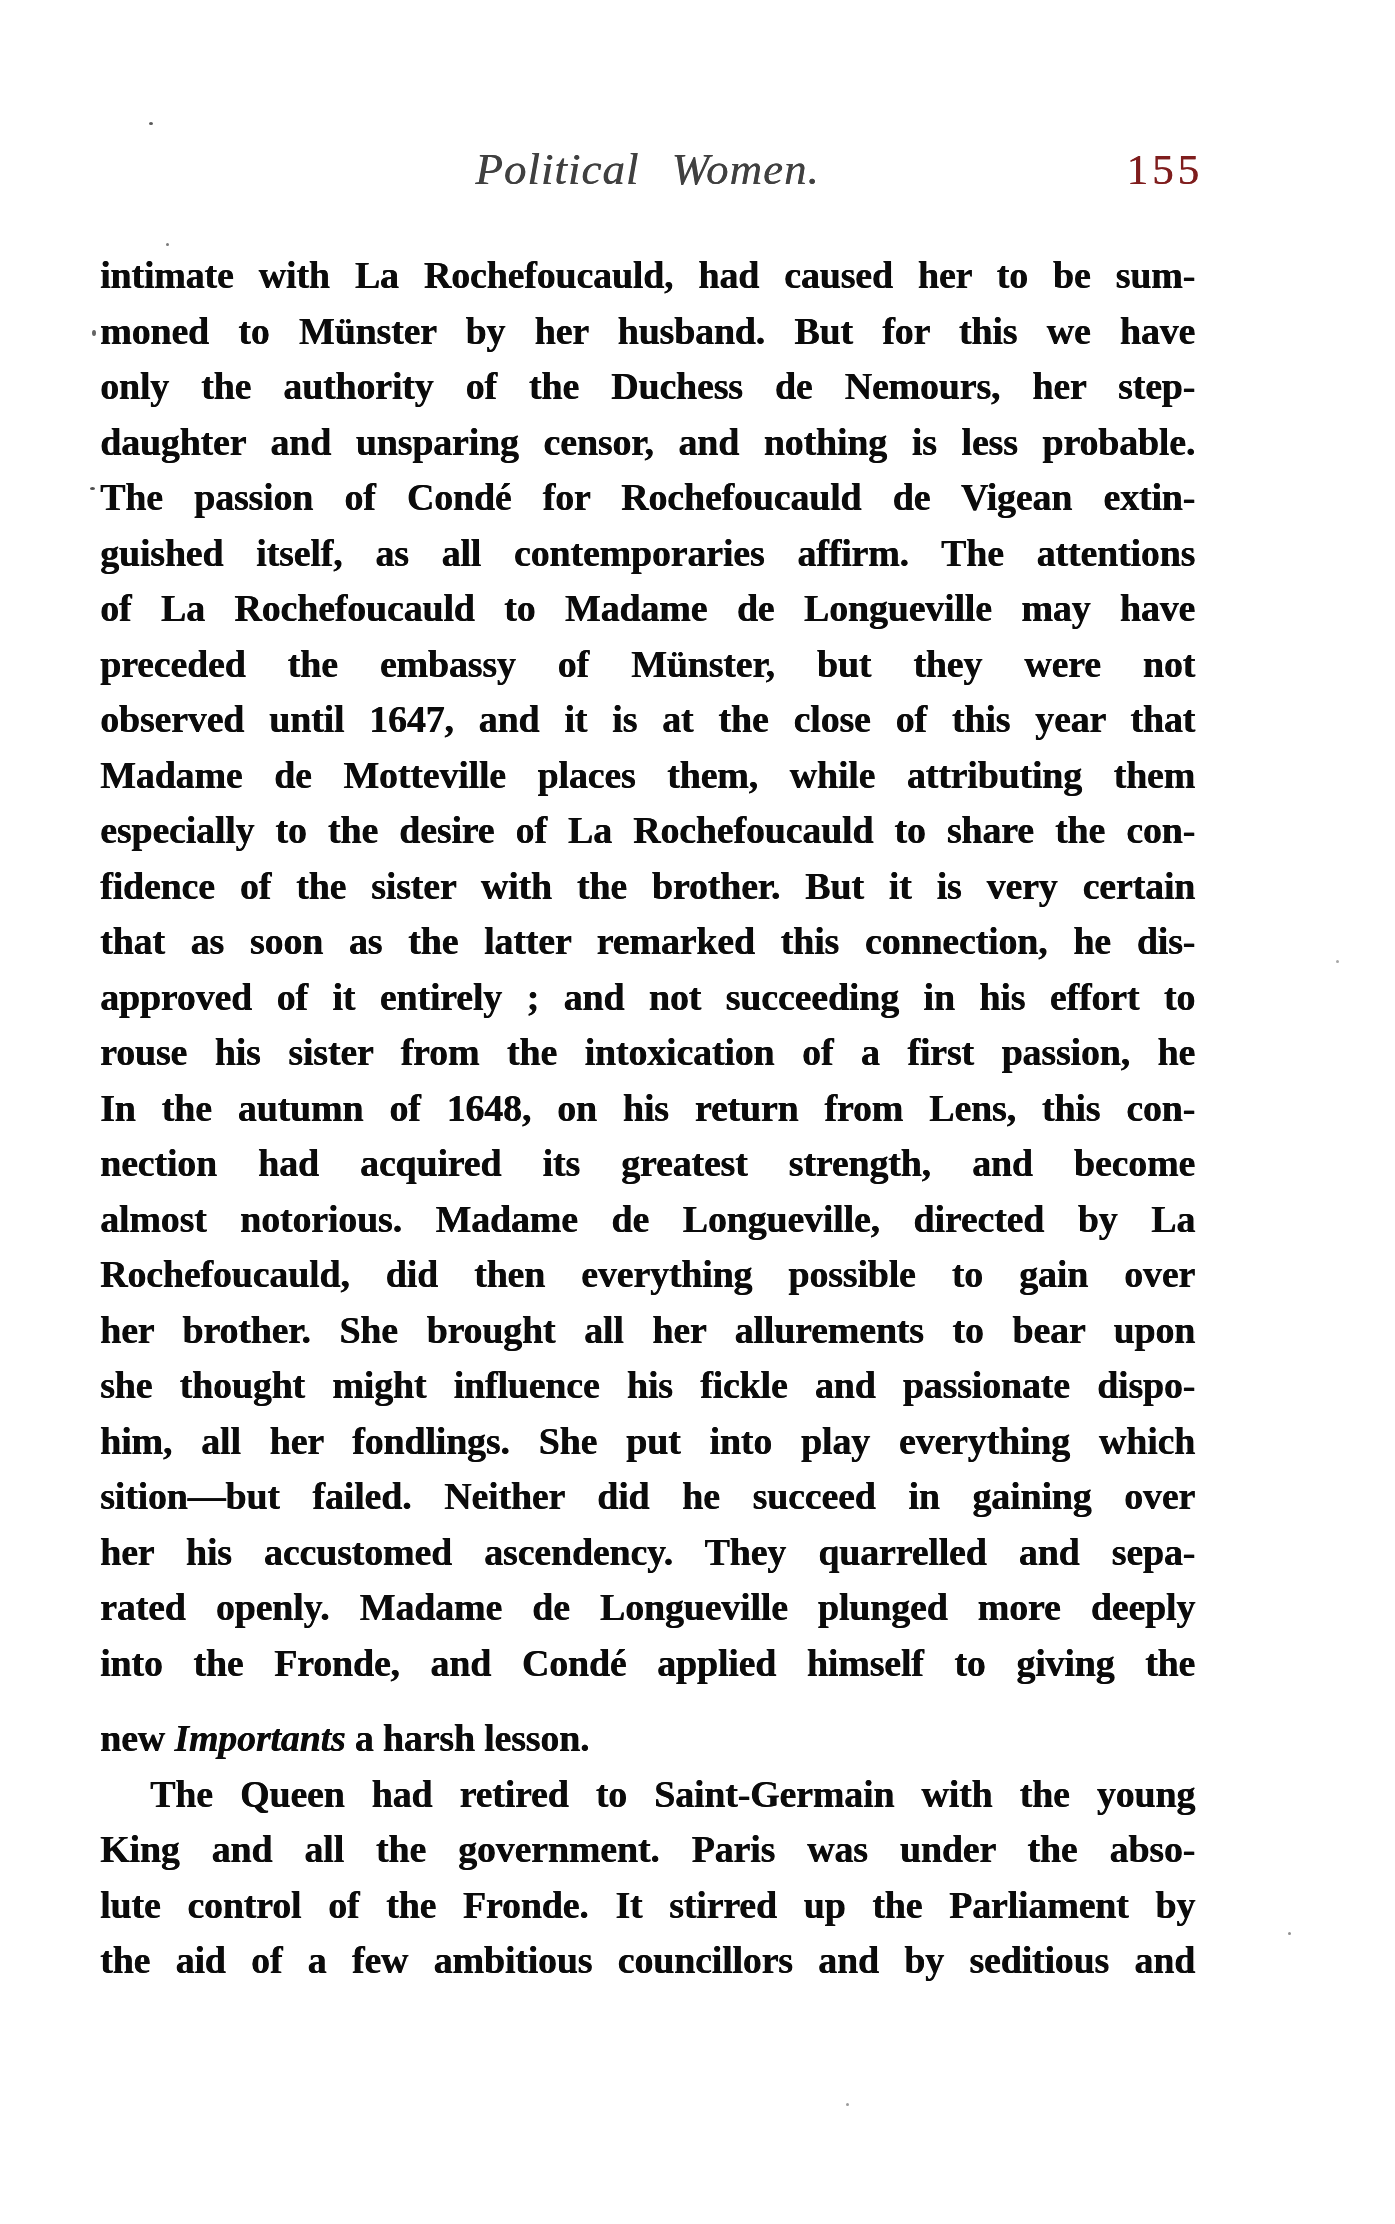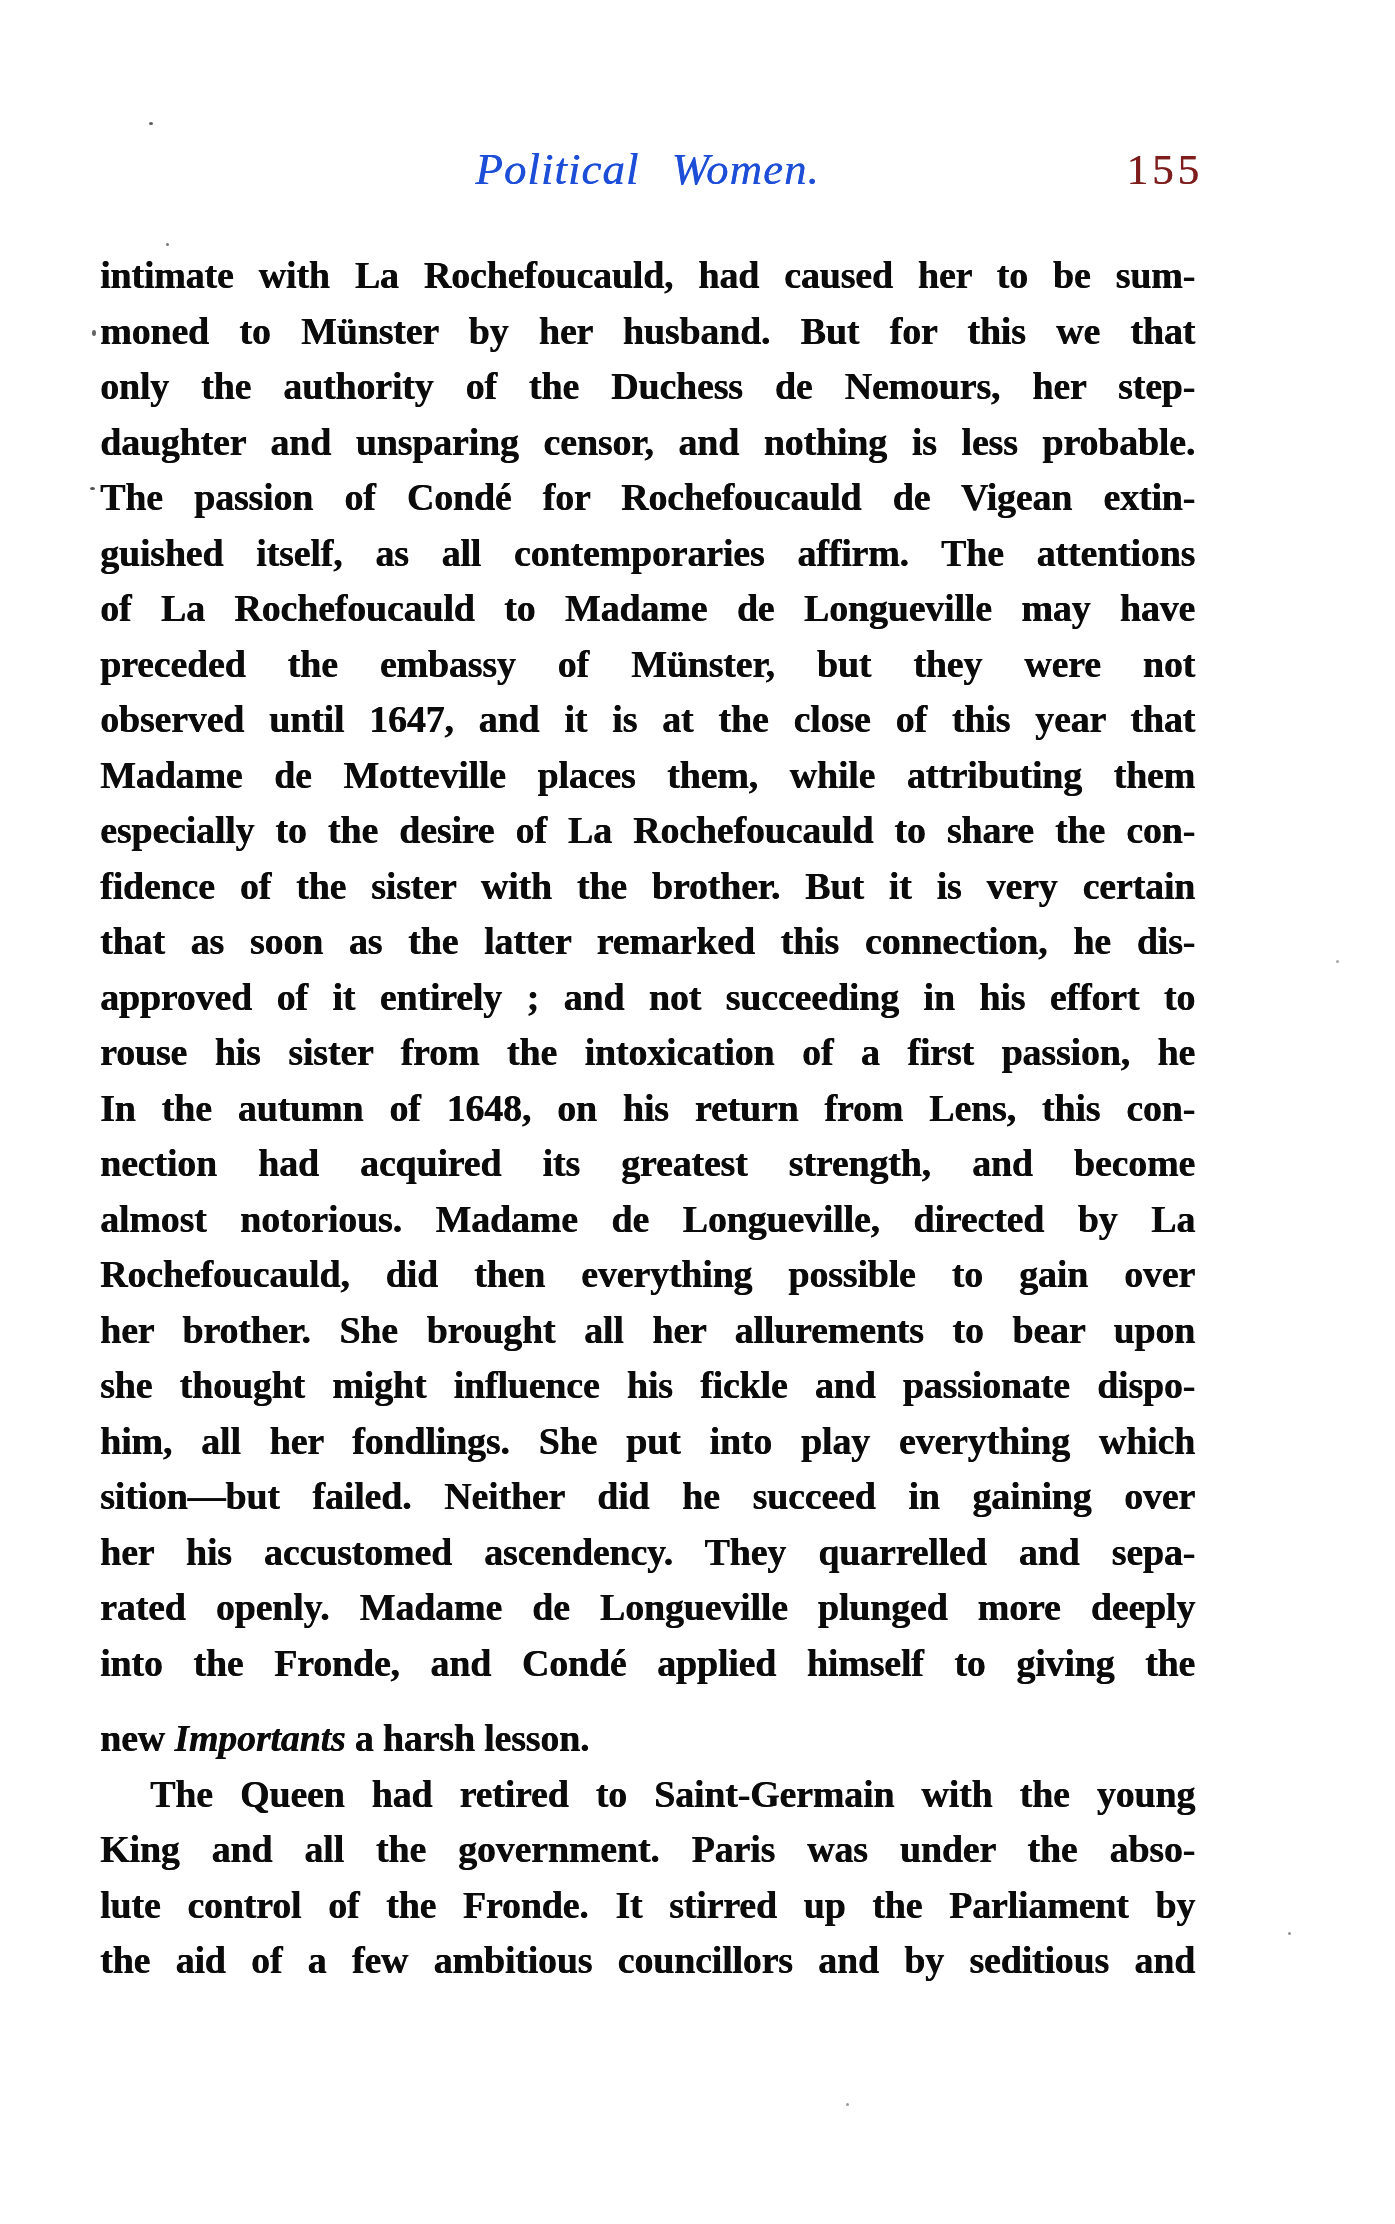--- a/index.html
+++ b/index.html
@@ -23,21 +23,21 @@
     width: 1095px;
     height: 70px;
   }
   .running-title {
     text-align: center;
     font-style: italic;
     font-size: 45px;
     line-height: 62px;
     word-spacing: 20px;
     letter-spacing: 1px;
-    color: #1d4ed8;
+    color: #404040;
     text-shadow: 0.4px 0 0 currentColor;
   }
   .page-number {
     position: absolute;
     right: -8px;
     top: 4px;
     font-size: 43px;
     line-height: 56px;
     letter-spacing: 4px;
     color: #7f1d1d;
@@ -81,21 +81,21 @@
 
 <div class="page">
 
   <div class="header">
     <div class="running-title">Political Women.</div>
     <div class="page-number">155</div>
   </div>
 
   <div class="text-block">
       <div class="line"><span>intimate with La Rochefoucauld, had caused her to be sum-</span></div>
-      <div class="line"><span>moned to Münster by her husband.  But for this we that</span></div>
+      <div class="line"><span>moned to Münster by her husband.  But for this we have</span></div>
       <div class="line"><span>only the authority of the Duchess de Nemours, her step-</span></div>
       <div class="line"><span>daughter and unsparing censor, and nothing is less probable.</span></div>
       <div class="line"><span>The passion of Condé for Rochefoucauld de Vigean extin-</span></div>
       <div class="line"><span>guished itself, as all contemporaries affirm.  The attentions</span></div>
       <div class="line"><span>of La Rochefoucauld to Madame de Longueville may have</span></div>
       <div class="line"><span>preceded the embassy of Münster, but they were not</span></div>
       <div class="line"><span>observed until 1647, and it is at the close of this year that</span></div>
       <div class="line"><span>Madame de Motteville places them, while attributing them</span></div>
       <div class="line"><span>especially to the desire of La Rochefoucauld to share the con-</span></div>
       <div class="line"><span>fidence of the sister with the brother.  But it is very certain</span></div>

